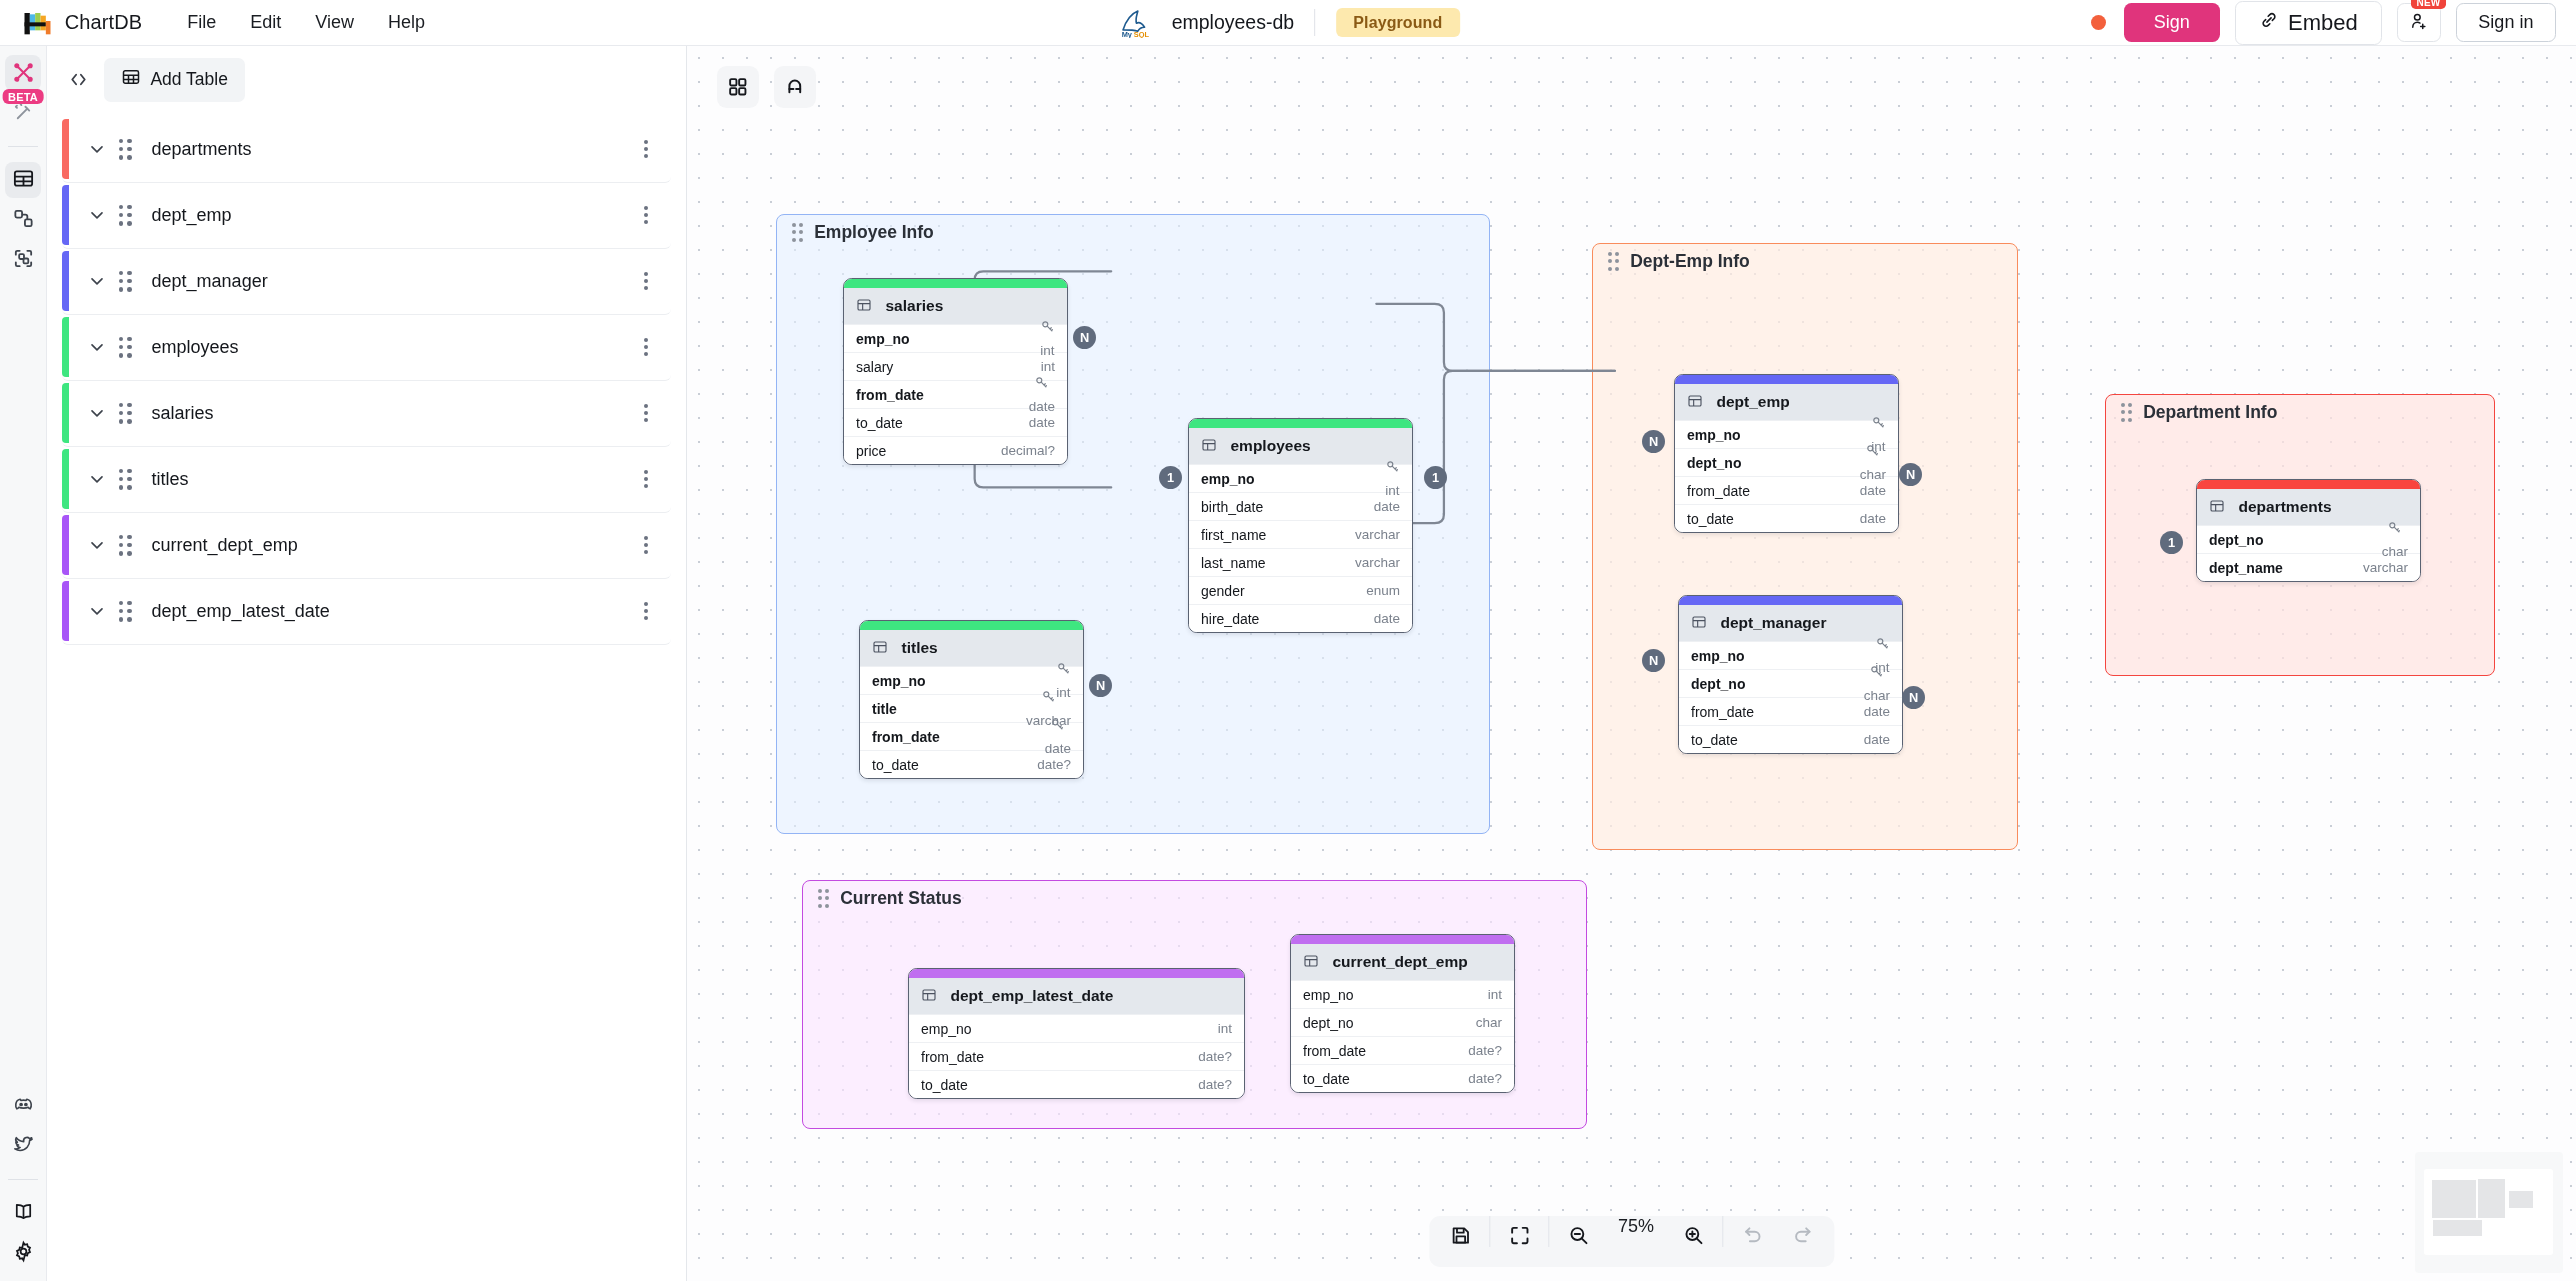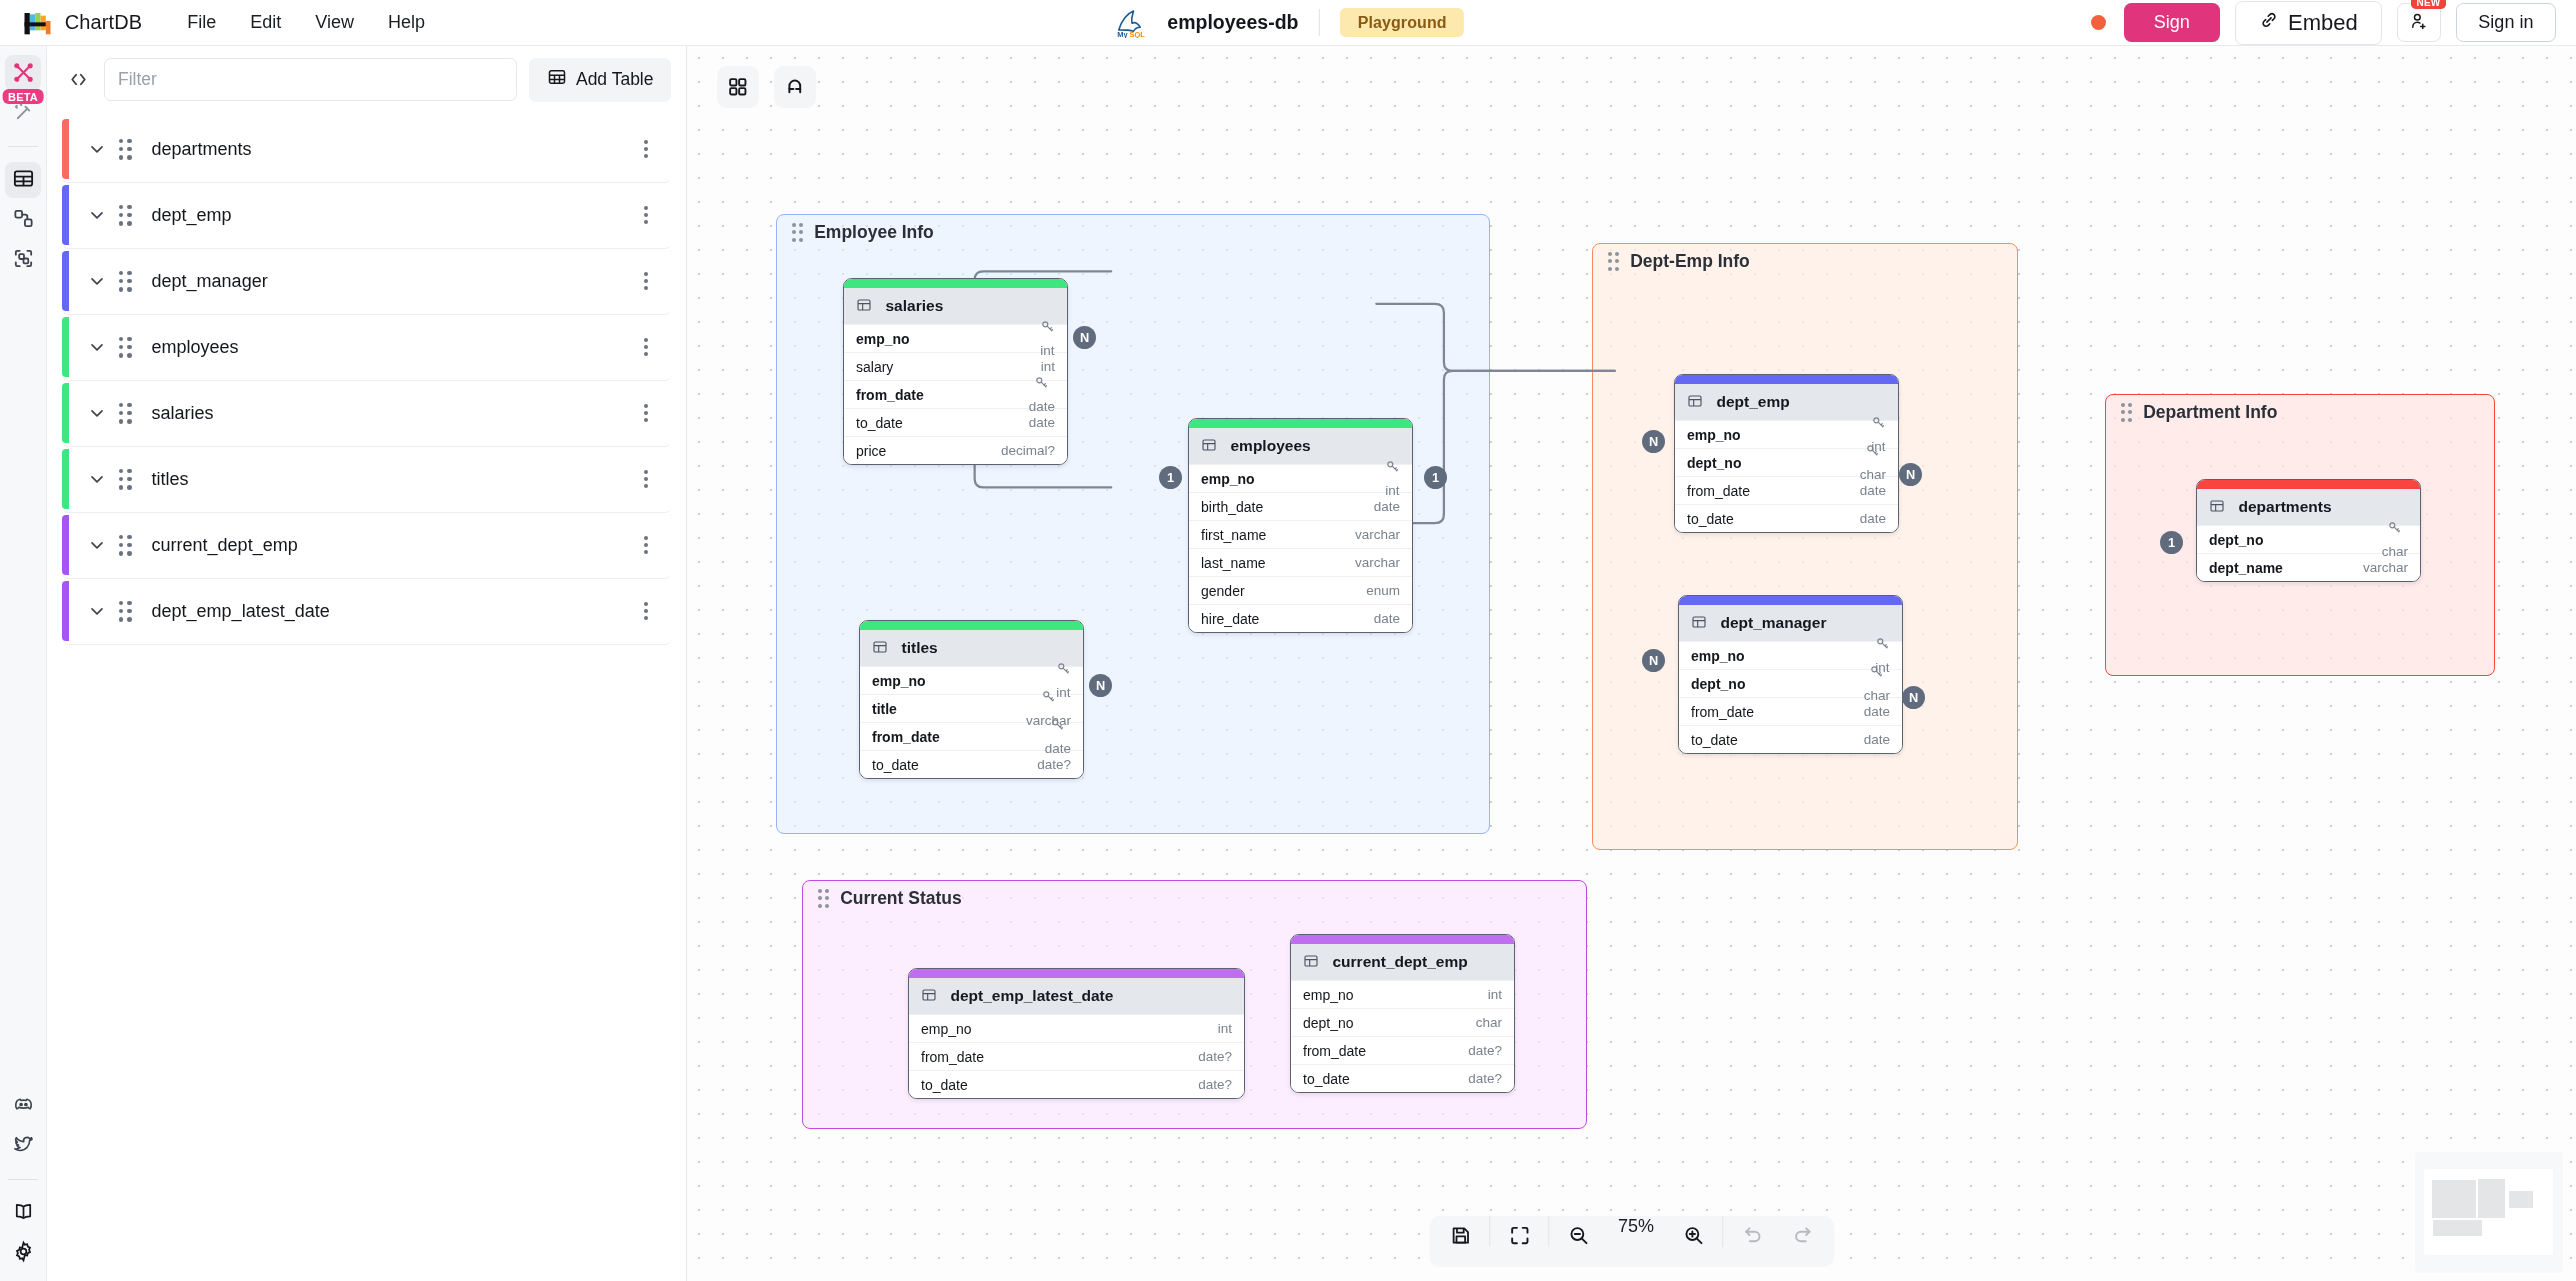--- a/index.html
+++ b/index.html
@@ -26,21 +26,21 @@
   .menu { display: flex; align-items: center; gap: 0px; margin-left: 28px; }
   .menu-item {
     font-size: 18px; color: #1a1d22; padding: 6px 17px; border-radius: 5.4px; cursor: default;
   }
 
   .center-title {
     position: absolute; left: 50%; transform: translateX(-50%);
     display: flex; align-items: center; gap: 13.5px;
   }
   .mysql-logo { width: 42px; height: 31px; position: relative; }
-  .db-title { font-size: 19.5px; font-weight: 700; color: #14171c; }
+  .db-title { font-size: 19.5px; font-weight: 400; color: #14171c; }
   .vdiv { width: 1.3px; height: 27px; background: #dfe2e7; margin: 0 6.7px; }
   .playground-badge {
     background: #fde9ae; color: #8a5a15; font-size: 16px; font-weight: 700;
     padding: 5.4px 17.5px; border-radius: 6px; letter-spacing: 0.1px;
   }
 
   .top-right { margin-left: auto; display: flex; align-items: center; gap: 15px; padding-right: 20px; }
   .dot-indicator { width: 15px; height: 15px; border-radius: 50%; background: #f3603c; margin-right: 2.7px;}
   .btn-save {
     background: #e0347c; color: #fff; font-size: 18px; font-weight: 500;
@@ -353,21 +353,20 @@
     </div>
 
     <div class="sidebar">
       <div class="sb-head">
         <div class="code-toggle">
           <svg width="23" height="23" viewBox="0 0 24 24" fill="none" stroke="#3c4049" stroke-width="1.9" stroke-linecap="round" stroke-linejoin="round">
             <path d="M9.5 7 L5.5 12 L9.5 17"></path>
             <path d="M14.5 7 L18.5 12 L14.5 17"></path>
           </svg>
         </div>
-        <input class="filter-input" value="" placeholder="Filter" style="">
         <button class="btn-addtable">
           <span>
             <svg width="20" height="20" viewBox="0 0 24 24" fill="none" stroke="#16181d" stroke-width="1.8">
               <rect x="3" y="4.5" width="18" height="15" rx="2"></rect>
               <path d="M3 10 h18 M3 15 h18 M9 10 v9.5 M15 10 v9.5"></path>
             </svg>
           </span>
           <span>Add Table</span>
         </button>
       </div>

